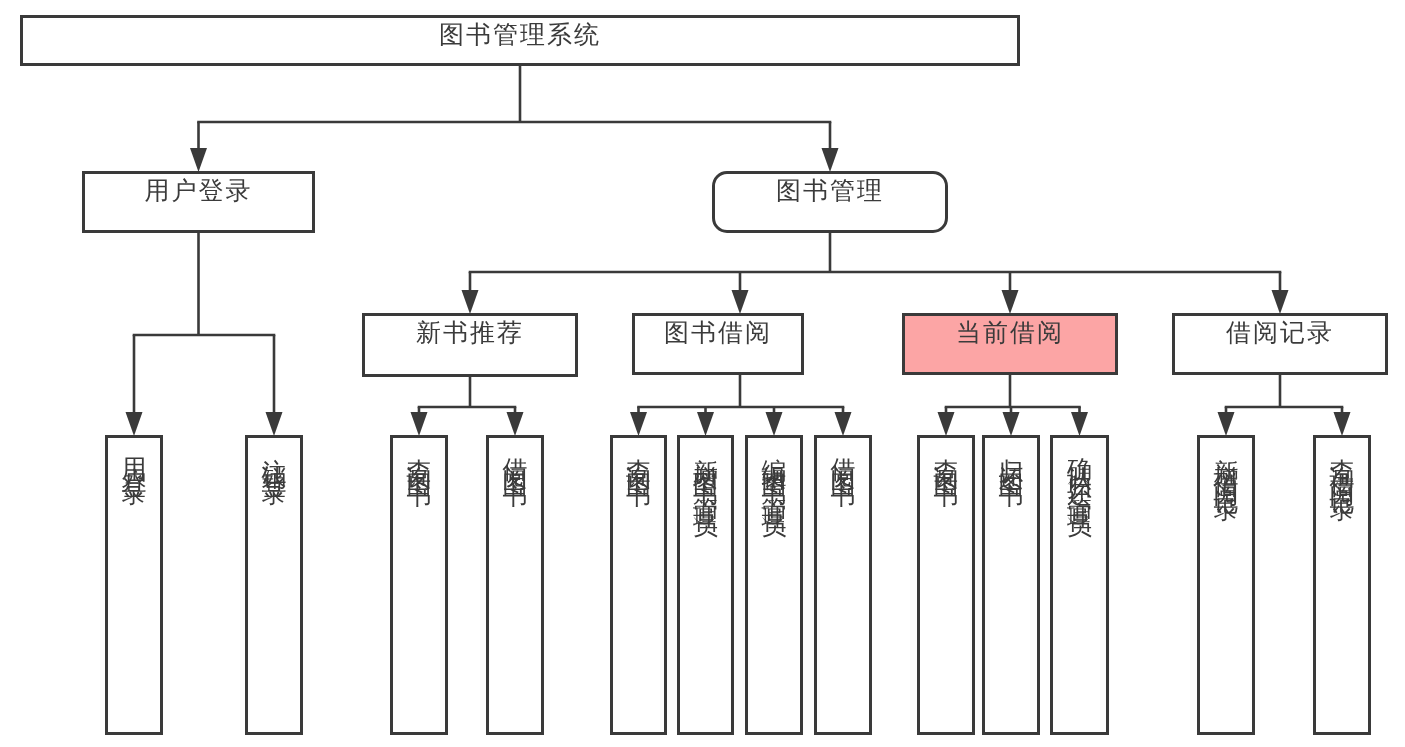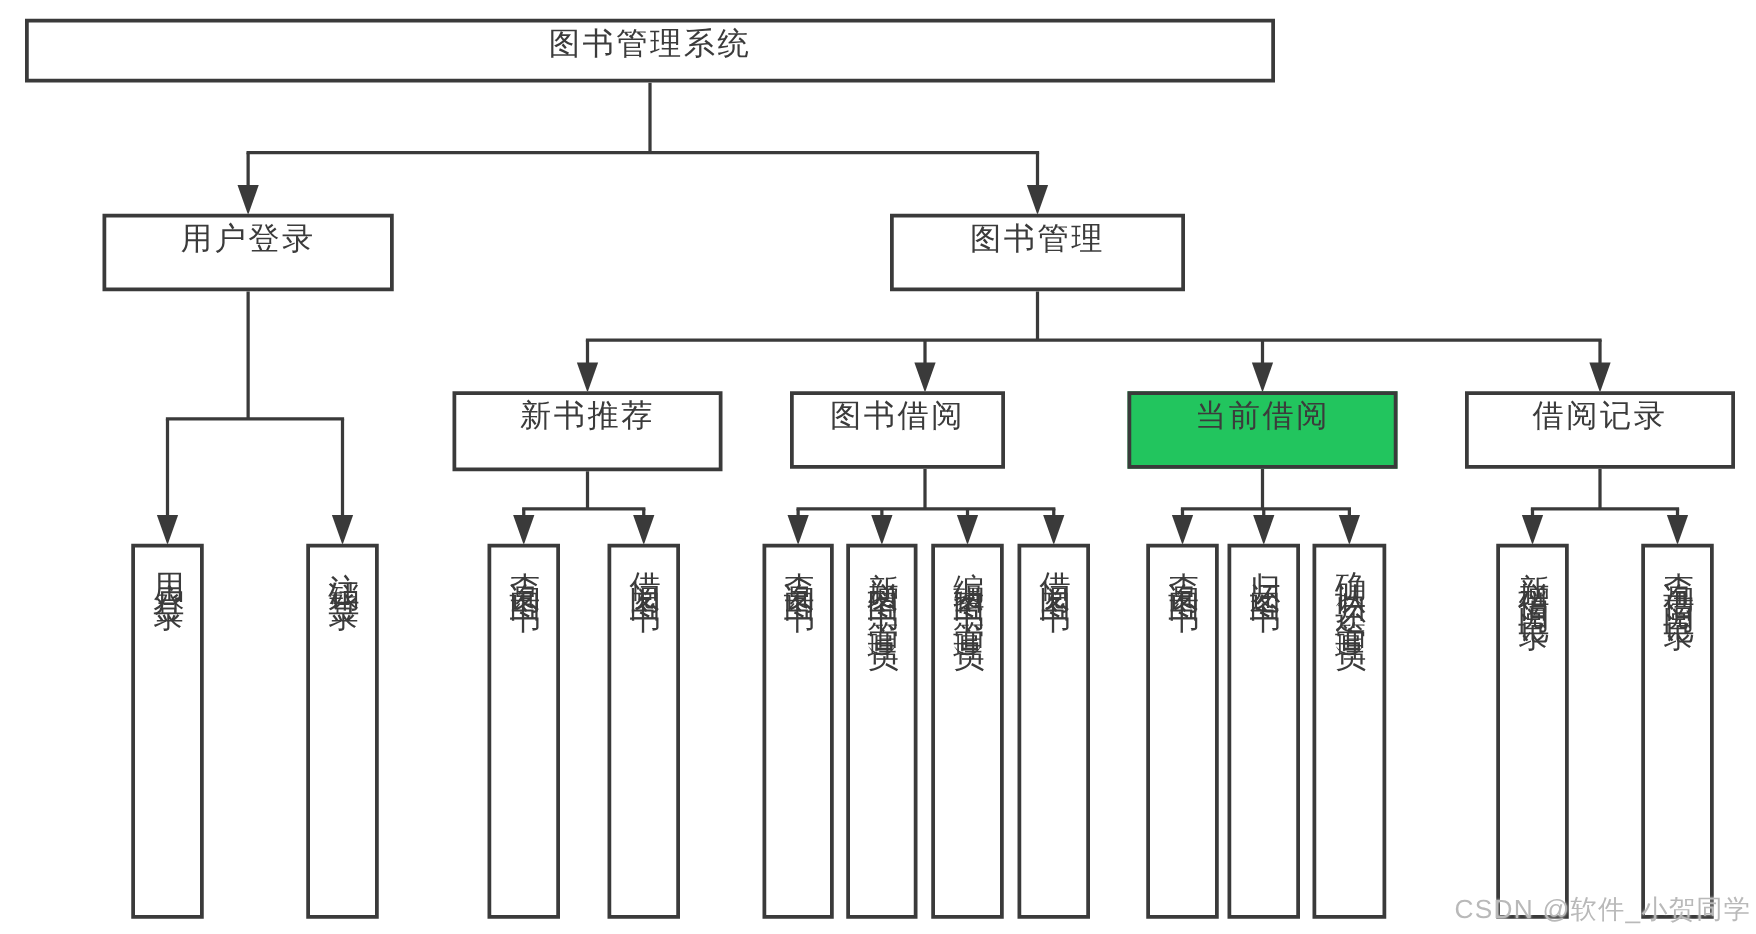--- a/index.html
+++ b/index.html
@@ -128,30 +128,30 @@
         <polygon points="1333.5,412 1350.5,412 1342,436" fill="#3a3a3a"></polygon>
       </g>
     </svg>
   <div id="nodes-layer">
       <div class="node node-h" style="left: 20px; top: 15px; width: 1000px; height: 51px; border-color: rgb(58, 58, 58); background: rgb(255, 255, 255);">
         <span class="node-label" style="color: rgb(59, 59, 59);">图书管理系统</span>
       </div>
       <div class="node node-h" style="left: 82px; top: 171px; width: 233px; height: 62px; border-color: rgb(58, 58, 58); background: rgb(255, 255, 255);">
         <span class="node-label" style="color: rgb(59, 59, 59);">用户登录</span>
       </div>
-      <div class="node node-h" style="left: 712px; top: 171px; width: 236px; height: 62px; border-color: rgb(58, 58, 58); background: rgb(255, 255, 255);">
+      <div class="node node-h" style="left: 712px; top: 171px; width: 236px; height: 62px; border-color: rgb(58, 58, 58); background: rgb(255, 255, 255); border-radius: 15px;">
         <span class="node-label" style="color: rgb(59, 59, 59);">图书管理</span>
       </div>
       <div class="node node-h" style="left: 362px; top: 313px; width: 216px; height: 64px; border-color: rgb(58, 58, 58); background: rgb(255, 255, 255);">
         <span class="node-label" style="color: rgb(59, 59, 59);">新书推荐</span>
       </div>
       <div class="node node-h" style="left: 632px; top: 313px; width: 172px; height: 62px; border-color: rgb(58, 58, 58); background: rgb(255, 255, 255);">
         <span class="node-label" style="color: rgb(59, 59, 59);">图书借阅</span>
       </div>
-      <div class="node node-h" style="left: 902px; top: 313px; width: 216px; height: 62px; border-color: rgb(58, 58, 58); background: #22c55e;">
+      <div class="node node-h" style="left: 902px; top: 313px; width: 216px; height: 62px; border-color: rgb(58, 58, 58); background: #fca5a5;">
         <span class="node-label" style="color: rgb(59, 59, 59);">当前借阅</span>
       </div>
       <div class="node node-h" style="left: 1172px; top: 313px; width: 216px; height: 62px; border-color: rgb(58, 58, 58); background: rgb(255, 255, 255);">
         <span class="node-label" style="color: rgb(59, 59, 59);">借阅记录</span>
       </div>
       <div class="node node-v" style="left: 105px; top: 435px; width: 58px; height: 300px; border-color: rgb(58, 58, 58); background: rgb(255, 255, 255);">
         <span class="node-label" style="color: rgb(59, 59, 59);">用户登录</span>
       </div>
       <div class="node node-v" style="left: 245px; top: 435px; width: 58px; height: 300px; border-color: rgb(58, 58, 58); background: rgb(255, 255, 255);">
         <span class="node-label" style="color: rgb(59, 59, 59);">注销登录</span>
@@ -183,14 +183,13 @@
       <div class="node node-v" style="left: 1050px; top: 435px; width: 59px; height: 300px; border-color: rgb(58, 58, 58); background: rgb(255, 255, 255);">
         <span class="node-label" style="color: rgb(59, 59, 59);">确认归还（管理员）</span>
       </div>
       <div class="node node-v" style="left: 1197px; top: 435px; width: 58px; height: 300px; border-color: rgb(58, 58, 58); background: rgb(255, 255, 255);">
         <span class="node-label" style="color: rgb(59, 59, 59);">新增借阅记录</span>
       </div>
       <div class="node node-v" style="left: 1313px; top: 435px; width: 58px; height: 300px; border-color: rgb(58, 58, 58); background: rgb(255, 255, 255);">
         <span class="node-label" style="color: rgb(59, 59, 59);">查询借阅记录</span>
       </div>
     </div>
-  <div class="watermark" style="color: rgb(185, 185, 185);">CSDN @软件_小贺同学</div>
 </div>
 
 </body></html>

